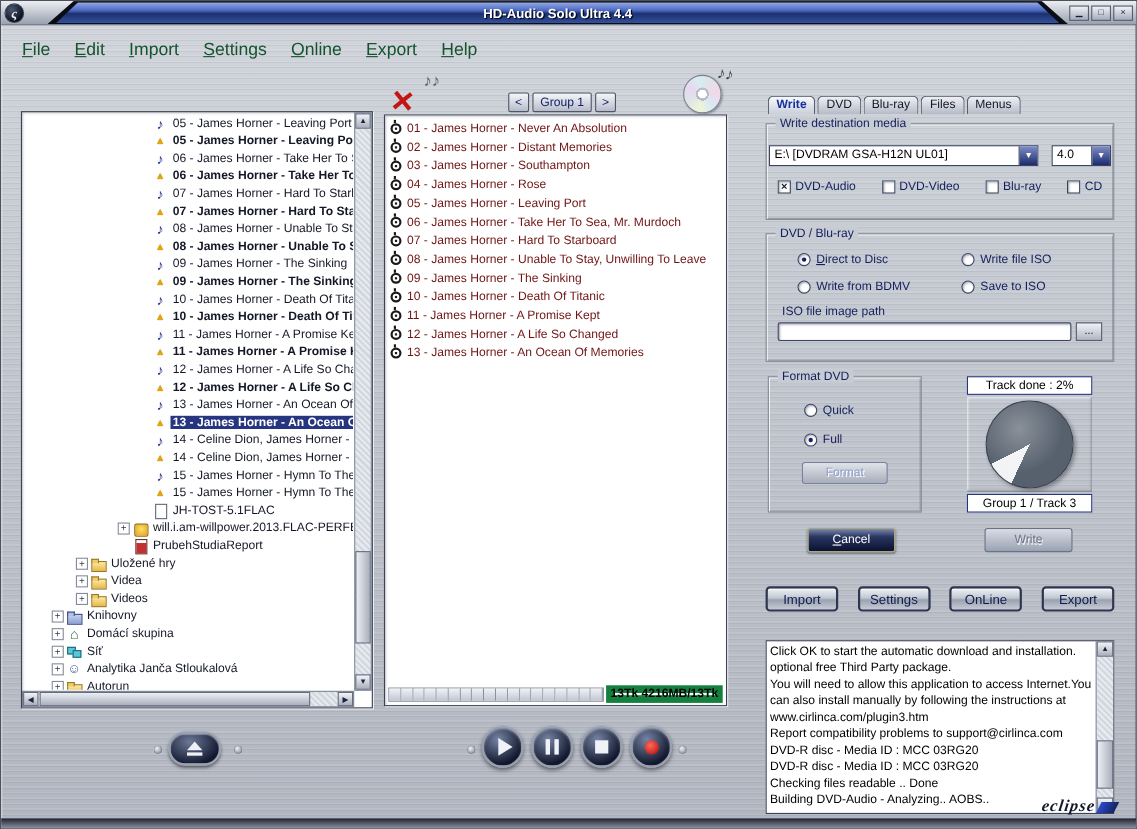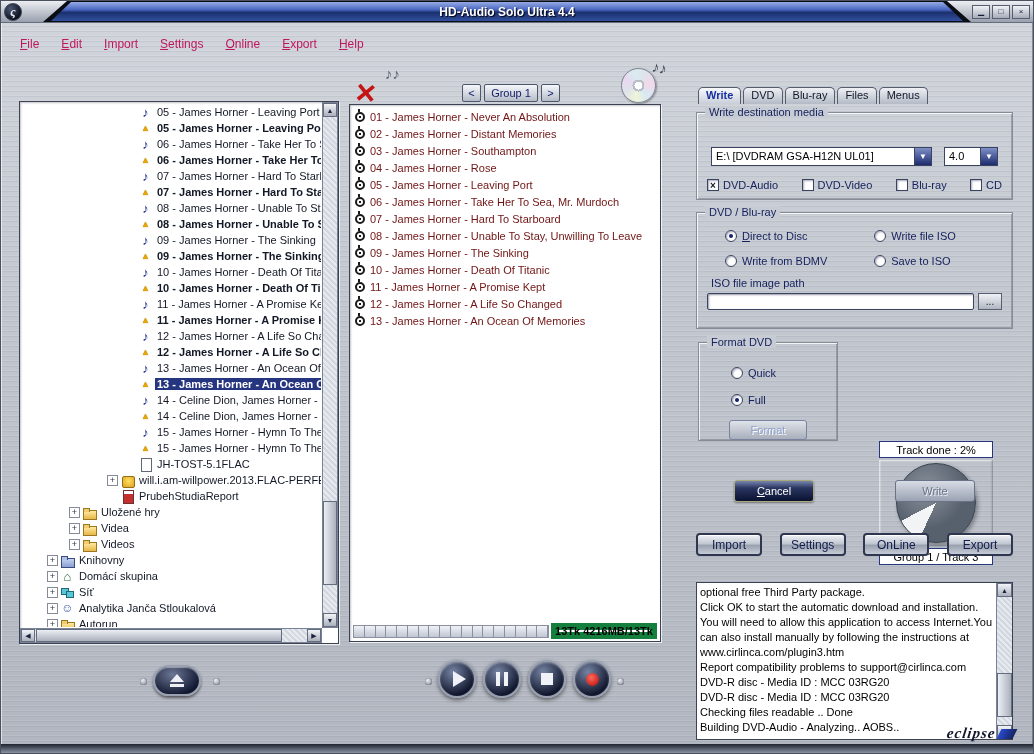--- a/index.html
+++ b/index.html
@@ -28,21 +28,21 @@
 .app-logo{position:absolute;left:3px;top:2px;width:18px;height:18px;border-radius:50%;
   background:radial-gradient(circle at 35% 30%,#4c5874,#0d111f 72%);
   border:1px solid #3a4254;color:#eef1f7;font:italic bold 12px "Liberation Serif",serif;
   display:flex;align-items:center;justify-content:center;}
 .win-controls{position:absolute;right:3px;top:4px;display:flex;gap:2px;}
 .win-btn{width:18px;height:14px;background:linear-gradient(180deg,#f0f2f6,#a6acba);
   border:1px solid #565e70;font-size:8px;line-height:12px;text-align:center;color:#141c3c;cursor:default;}
 
 
 .menubar{position:absolute;left:10px;top:34px;height:20px;display:flex;}
-.menu-item{padding:2px 13px 2px 9px;font-size:12px;color:#be185d;cursor:default;}
+.menu-item{padding:2px 13px 2px 9px;font-size:16px;color:#14532d;cursor:default;}
 
 
 .panel{position:absolute;background:#fff;border:1px solid #3b4252;
   box-shadow:1px 1px 0 rgba(255,255,255,.75), inset 1px 1px 2px rgba(80,86,102,.35);}
 .sb{position:absolute;background:repeating-linear-gradient(45deg,#e6e9ee 0 2px,#d3d7df 2px 4px);border:1px solid #7a8296;}
 .sb-btn{position:absolute;background:linear-gradient(180deg,#f2f4f7,#aab0bc);
   border:1px solid #646c80;color:#1a2240;font-size:7px;display:flex;align-items:center;justify-content:center;}
 .sb-thumb{position:absolute;background:linear-gradient(90deg,#eceff4,#aab0bc);border:1px solid #646c80;}
 .sb-v{right:0;top:0;width:16px;bottom:15px;}
 .sb-v .sb-up{top:0;left:0;right:0;height:14px;}
@@ -114,42 +114,42 @@
 
 .right-panel{position:absolute;left:695px;top:86px;width:317px;}
 .tabs{display:flex;gap:2px;padding-left:2px;height:17px;}
 .tab{padding:1px 7px;background:linear-gradient(180deg,#eef0f4,#b4bac6);border:1px solid #545c6e;border-bottom:none;
   border-radius:5px 5px 0 0;font-size:11px;color:#101828;cursor:default;}
 .tab.active{color:#1830a0;font-weight:bold;background:linear-gradient(180deg,#f7f9fc,#c9ced8);}
 .groupbox{position:relative;border:1px solid #868c98;
   box-shadow:inset 1px 1px 0 rgba(255,255,255,.8), inset -1px -1px 0 rgba(108,114,128,.5);}
 .legend{position:absolute;top:-7px;left:8px;background:#c7cbd3;padding:0 4px;font-size:11px;color:#13205c;}
 .grp-dest{margin-top:8px;height:88px;}
-.combo-row{display:flex;gap:12px;padding:0 14px;margin-top:34px;}
+.combo-row{display:flex;gap:12px;padding:0 2px;margin-top:19px;}
 .combo{display:flex;height:19px;border:1px solid #3a4460;background:#fff;}
 .combo-drive{flex:1;}
 .combo-speed{width:54px;}
 .combo-value{flex:1;font-size:11px;color:#000;padding:2px 4px;white-space:nowrap;overflow:hidden;}
 .combo-btn{width:17px;background:linear-gradient(180deg,#7e8ec6,#1d2b6e);border-left:1px solid #3a4460;
   color:#fff;font-size:8px;display:flex;align-items:center;justify-content:center;}
 .media-row{display:flex;justify-content:space-between;padding:0 10px;margin-top:13px;}
 .check{display:flex;align-items:center;gap:4px;font-size:11px;color:#13205c;cursor:default;}
 .cbox{width:12px;height:12px;border:1px solid #3a4460;background:#fff;box-shadow:inset 1px 1px 2px #aab;
   font-size:10px;line-height:11px;text-align:center;color:#101828;font-weight:bold;flex:none;}
 .grp-dvd{margin-top:12px;height:117px;}
 .dvd-grid{display:grid;grid-template-columns:1.15fr 1fr;row-gap:13px;padding:17px 8px 0 28px;}
 .radio{display:flex;align-items:center;gap:5px;font-size:11px;color:#13205c;cursor:default;}
 .rdot{width:12px;height:12px;border-radius:50%;border:1px solid #3a4460;background:#fff;box-shadow:inset 1px 1px 2px #aab;position:relative;flex:none;}
 .radio.sel .rdot::after{content:'';position:absolute;left:3px;top:3px;width:4px;height:4px;border-radius:50%;background:#15206a;}
 .iso-label{margin:10px 0 4px 14px;font-size:11px;color:#13205c;}
 .iso-row{display:flex;align-items:center;padding:0 10px;}
 .iso-field{flex:1;height:17px;background:#fff;border:1px solid #3a4460;box-shadow:inset 1px 1px 2px #99a;border-radius:2px;}
 .browse-btn{width:24px;height:17px;margin-left:4px;background:linear-gradient(180deg,#f0f2f6,#b0b6c2);
   border:1px solid #565e70;font-size:10px;line-height:14px;color:#101828;}
-.format-row{display:flex;margin-top:13px;height:124px;flex-direction:column;}
+.format-row{display:flex;margin-top:13px;height:124px;}
 .grp-format{width:140px;height:124px;margin-left:2px;}
 .fmt-col{display:flex;flex-direction:column;gap:15px;padding:24px 0 0 32px;}
 .format-btn{display:block;margin:14px auto 0;width:78px;height:20px;background:linear-gradient(180deg,#dfe3ea,#a8aeba);
   border:1px solid #7a82a0;border-radius:3px;color:#8ea2cc;font-size:11px;text-shadow:1px 1px 0 #fff;}
 .progress-col{width:114px;margin-left:auto;margin-right:20px;display:flex;flex-direction:column;}
 .pg-label{height:17px;background:#fff;border:1px solid #26357f;font-size:11px;color:#000;
   display:flex;align-items:center;justify-content:center;white-space:nowrap;}
 .pie-frame{margin:2px 0;height:86px;display:flex;align-items:center;justify-content:center;
   box-shadow:inset -1px -1px 2px rgba(90,96,110,.6), inset 1px 1px 2px rgba(255,255,255,.85);}
 .pie{width:80px;height:80px;border-radius:50%;border:1px solid #39414e;box-shadow:2px 2px 4px rgba(0,0,0,.35);}
@@ -573,22 +573,22 @@
 
   <div class="row-actions">
       <button class="metal-btn">Import</button>
       <button class="metal-btn">Settings</button>
       <button class="metal-btn">OnLine</button>
       <button class="metal-btn">Export</button>
     </div>
 
   <div class="log-panel">
     <div class="log-lines">
+        <div class="log-line">Click OK to start the automatic download and installation.</div>
         <div class="log-line">optional free Third Party package.</div>
-        <div class="log-line">Click OK to start the automatic download and installation.</div>
         <div class="log-line">You will need to allow this application to access Internet.You</div>
         <div class="log-line">can also install manually by following the instructions at</div>
         <div class="log-line">www.cirlinca.com/plugin3.htm</div>
         <div class="log-line">Report compatibility problems to support@cirlinca.com</div>
         <div class="log-line">DVD-R disc - Media ID : MCC 03RG20</div>
         <div class="log-line">DVD-R disc - Media ID : MCC 03RG20</div>
         <div class="log-line">Checking files readable .. Done</div>
         <div class="log-line">Building DVD-Audio - Analyzing.. AOBS..</div>
       </div>
     <div class="log-sb">

